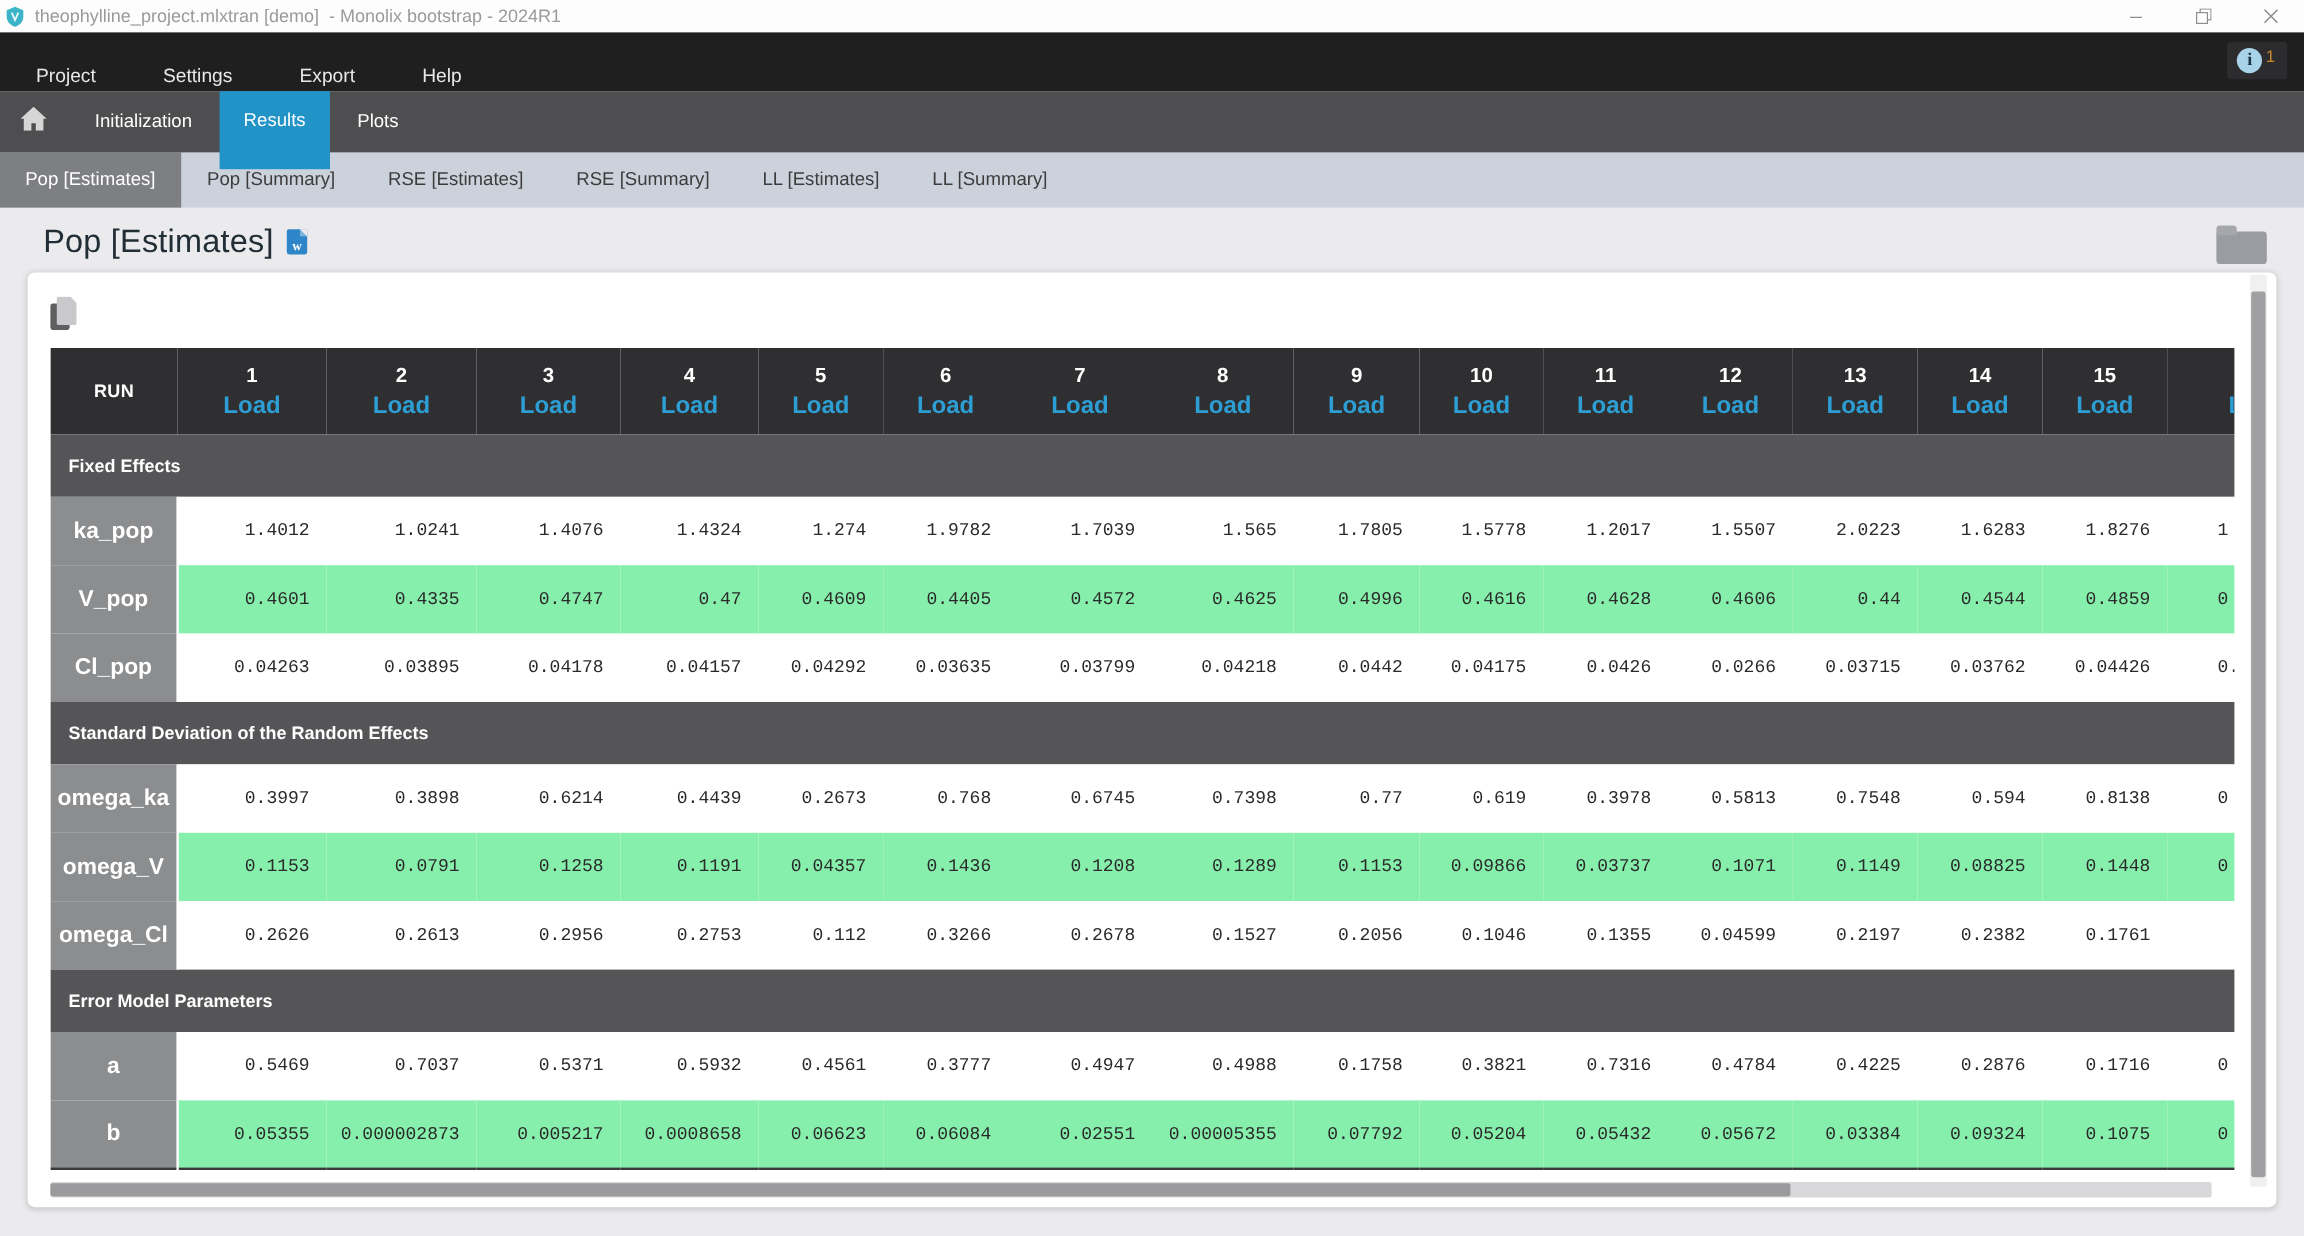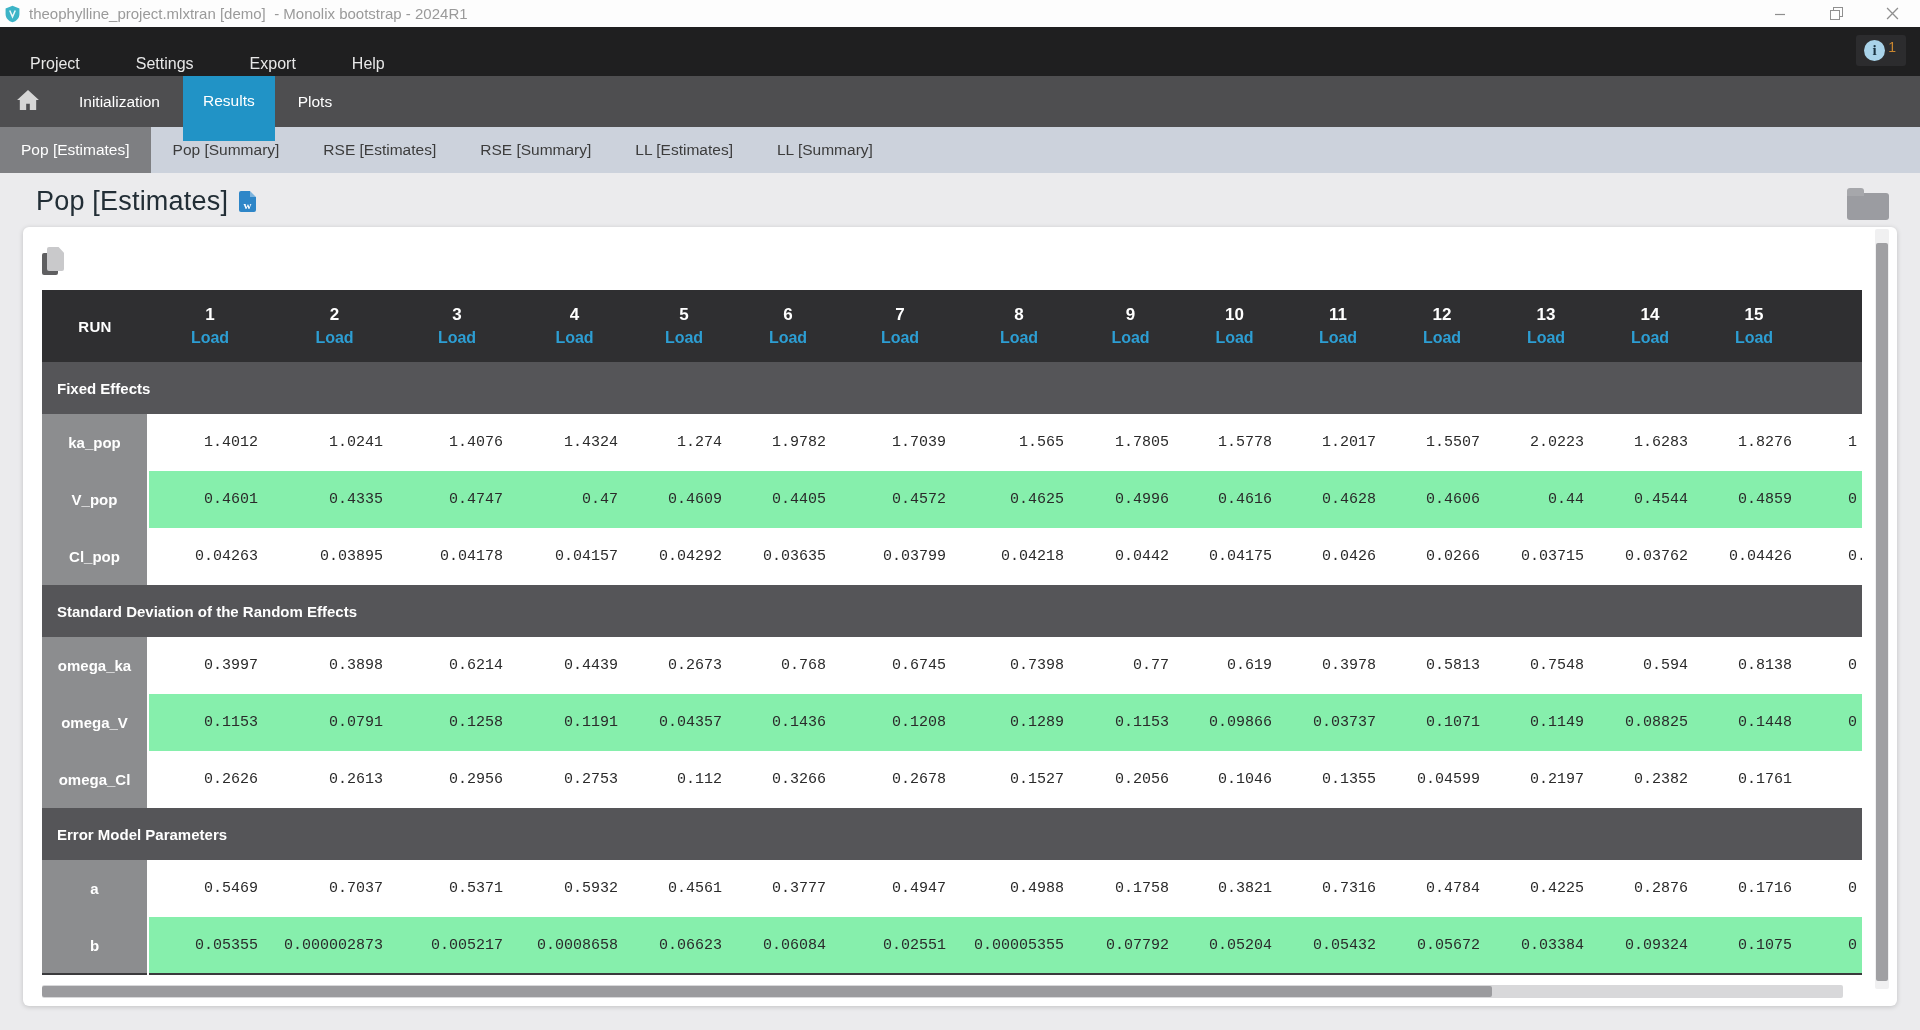--- a/index.html
+++ b/index.html
@@ -66,24 +66,24 @@
   .copy-icon .front { position:absolute; left:5px; top:0; width:17px; height:24px;
                       background:#c9c9cb; border-radius:2px;
                       clip-path:polygon(0 0, 68% 0, 100% 24%, 100% 100%, 0 100%); }
 
   
   .table-viewport { position:absolute; left:19px; top:63px; width:1820px; height:686px; overflow:hidden; }
   table { border-collapse:collapse; table-layout:fixed; width:1914px; border-bottom:2px solid #3a3a3c; }
   thead th { background:#2f2f31; height:72px; color:#fff; text-align:center; vertical-align:middle; }
   thead th.run { font-size:15px; font-weight:bold; letter-spacing:0.3px; }
   thead .num { font-size:17px; font-weight:bold; }
-  thead .load { font-size:16px; font-weight:bold; color:#2d9ed3; margin-top:4px; cursor:pointer;text-align:center; }
+  thead .load { font-size:20px; font-weight:bold; color:#2d9ed3; margin-top:4px; cursor:pointer;text-align:center; }
   tr.section td { background:#555558; color:#fff; font-weight:bold; font-size:15px;
                   height:52px; padding-left:15px; text-align:left; }
-  td.rowlabel { background:#8c8d8f; color:#fff; font-weight:bold; font-size:15px;
+  td.rowlabel { background:#8c8d8f; color:#fff; font-weight:bold; font-size:19px;
                 text-align:center; border-right:2px solid #fff; height:57px; }
   td.val { font-family:"Liberation Mono", "DejaVu Sans Mono", monospace; font-size:15px;
            color:#2a2a2a; text-align:right; padding-right:14px; height:57px; background:#fff; }
   tr.alt td.val { background:#86efac; }
   td.val.partial { text-align:left; padding-left:42px; padding-right:0; }
 
   
   .vscroll { position:absolute; right:8px; top:2px; width:14px; height:760px;
              background:#f0f0f1; border-radius:2px; }
   .vscroll .thumb { position:absolute; top:14px; left:1px; width:12px; height:738px;

